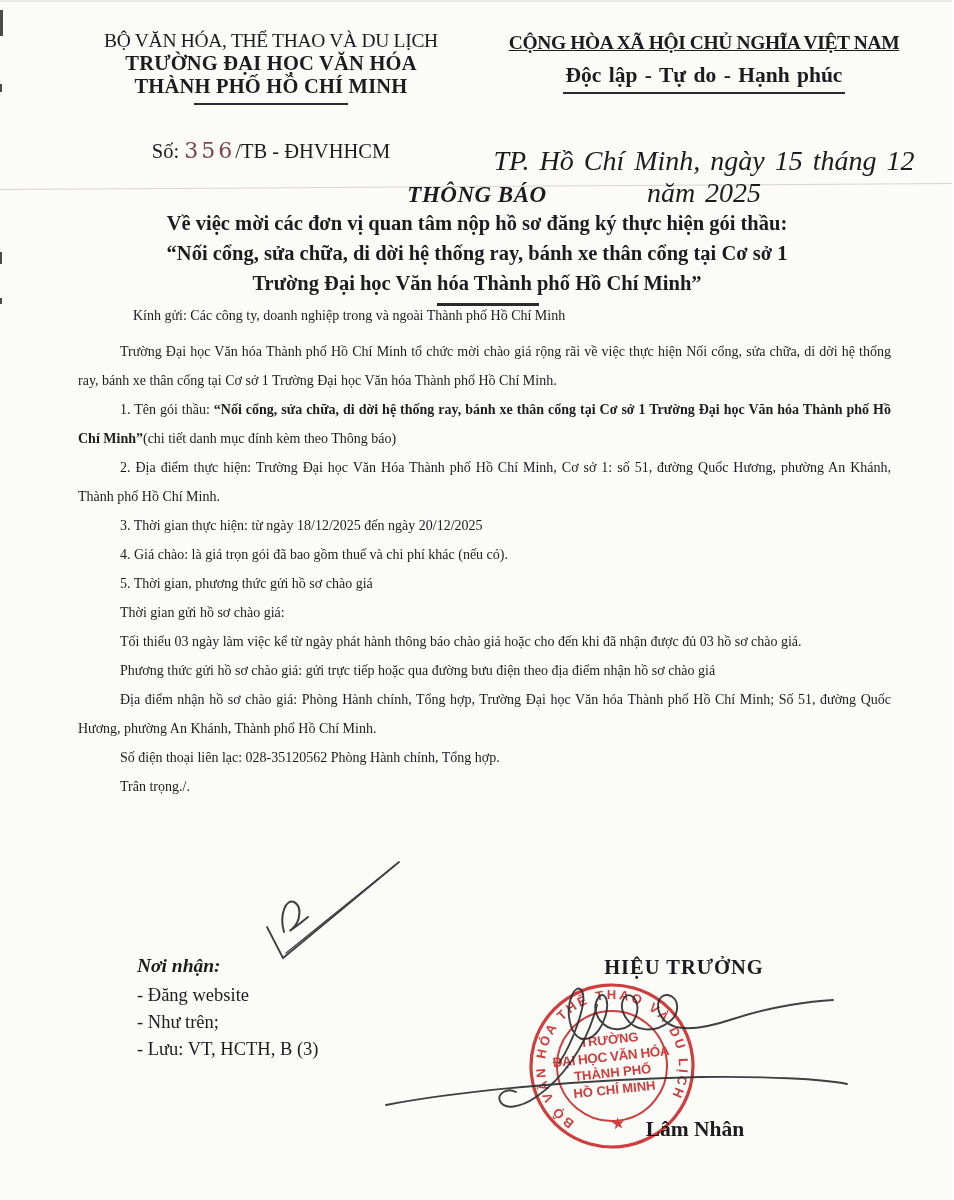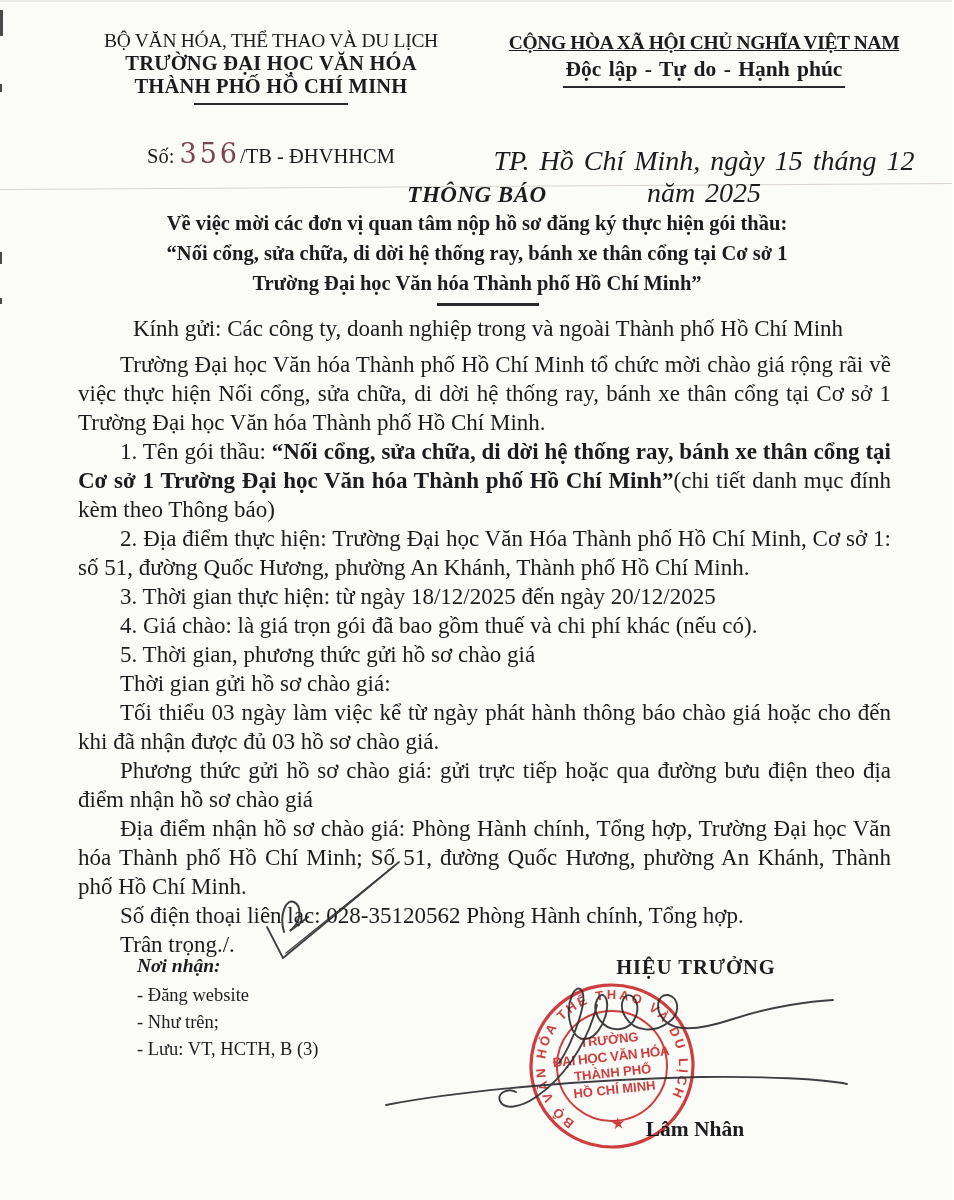--- a/index.html
+++ b/index.html
@@ -12,43 +12,43 @@
                background:#dad4d0; transform:rotate(-0.36deg); }
   .top-edge { position:absolute; left:0; top:0; width:954px; height:2px; background:#eceae6; }
   .edge-mark { position:absolute; background:#4a4a4a; }
 
   
   .hdr-left { left:70px; top:30px; width:402px; }
   .hdr-left .l1 { font-size:19.5px; letter-spacing:-0.3px; white-space:nowrap; }
   .hdr-left .l2, .hdr-left .l3 { font-size:20.5px; font-weight:bold; letter-spacing:0.2px; }
   .hdr-rule-left { width:154px; height:2px; background:#2a2a2e; margin:5px auto 0; }
   .doc-number { left:70px; top:138px; width:402px; font-size:20.5px; }
-  .hand-num { color:#7c4456; font-family:"DejaVu Serif",serif; letter-spacing:3px; font-size:27px; }
+  .hand-num { color:#7c4456; font-family:"DejaVu Serif",serif; letter-spacing:3px; font-size:22px; }
   .hdr-right { left:478px; top:32px; width:452px; }
   .hdr-right .r1 { font-size:19.5px; font-weight:bold; letter-spacing:-0.4px; white-space:nowrap;text-decoration:underline; }
-  .hdr-right .r2 { font-size:21.5px; font-weight:bold; margin-top:3px; word-spacing:2px; }
+  .hdr-right .r2 { font-size:21.5px; font-weight:bold; margin-top:9px; word-spacing:2px; }
   .hdr-rule-right { width:282px; height:2px; background:#2a2a2e; margin:4px auto 0; }
   .dateline { left:478px; top:145px; width:452px; font-size:28px; font-style:italic; word-spacing:3px; }
 
   
   .title-block { left:60px; top:182px; width:834px; }
   .title-block .t0 { font-size:23px; font-weight:bold; letter-spacing:0.5px;font-style:italic; }
   .title-block .ts { font-size:20.5px; font-weight:bold; line-height:30px; }
   .title-rule { width:102px; height:2.5px; background:#2a2a2e; margin:5px auto 0; position:relative; left:11px; }
 
   
-  .body-block { left:78px; top:314px; width:813px; font-size:23px; line-height:29px; }
+  .body-block { left:78px; top:301px; width:813px; font-size:14px; line-height:29px; }
   .body-block p { text-align:justify; text-indent:42px; }
   .salutation { text-indent:55px !important; text-align:left !important; margin-bottom:7px; }
   .b { font-weight:bold; }
 
   
   .recipients { left:95px; top:952px; font-size:18.5px; line-height:27px;margin-left:42px; }
   .recipients .rl { font-size:19.5px; font-weight:bold; font-style:italic; margin-bottom:3px; }
-  .signer-title { left:556px; top:956px; width:280px; font-size:20.5px; font-weight:bold; letter-spacing:1px; }
+  .signer-title { left:544px; top:956px; width:280px; font-size:20.5px; font-weight:bold; letter-spacing:1px; }
   .signer-name { left:595px; top:1117px; width:200px; font-size:21.5px; font-weight:bold; }
 
   
   .seal { left:527px; top:981px; width:170px; height:170px; transform:rotate(-6deg);
           opacity:0.92; mix-blend-mode:multiply; }
   .seal svg { position:absolute; left:0; top:0; }
   .seal-inner-text { position:absolute; left:0; top:51px; width:170px; text-align:center;
           color:#cf2e2e; font-family:"Liberation Sans","DejaVu Sans",sans-serif;
           font-weight:bold; line-height:16.5px; }
   .seal-inner-text .s1,.seal-inner-text .s3,.seal-inner-text .s4 { font-size:13px; }

